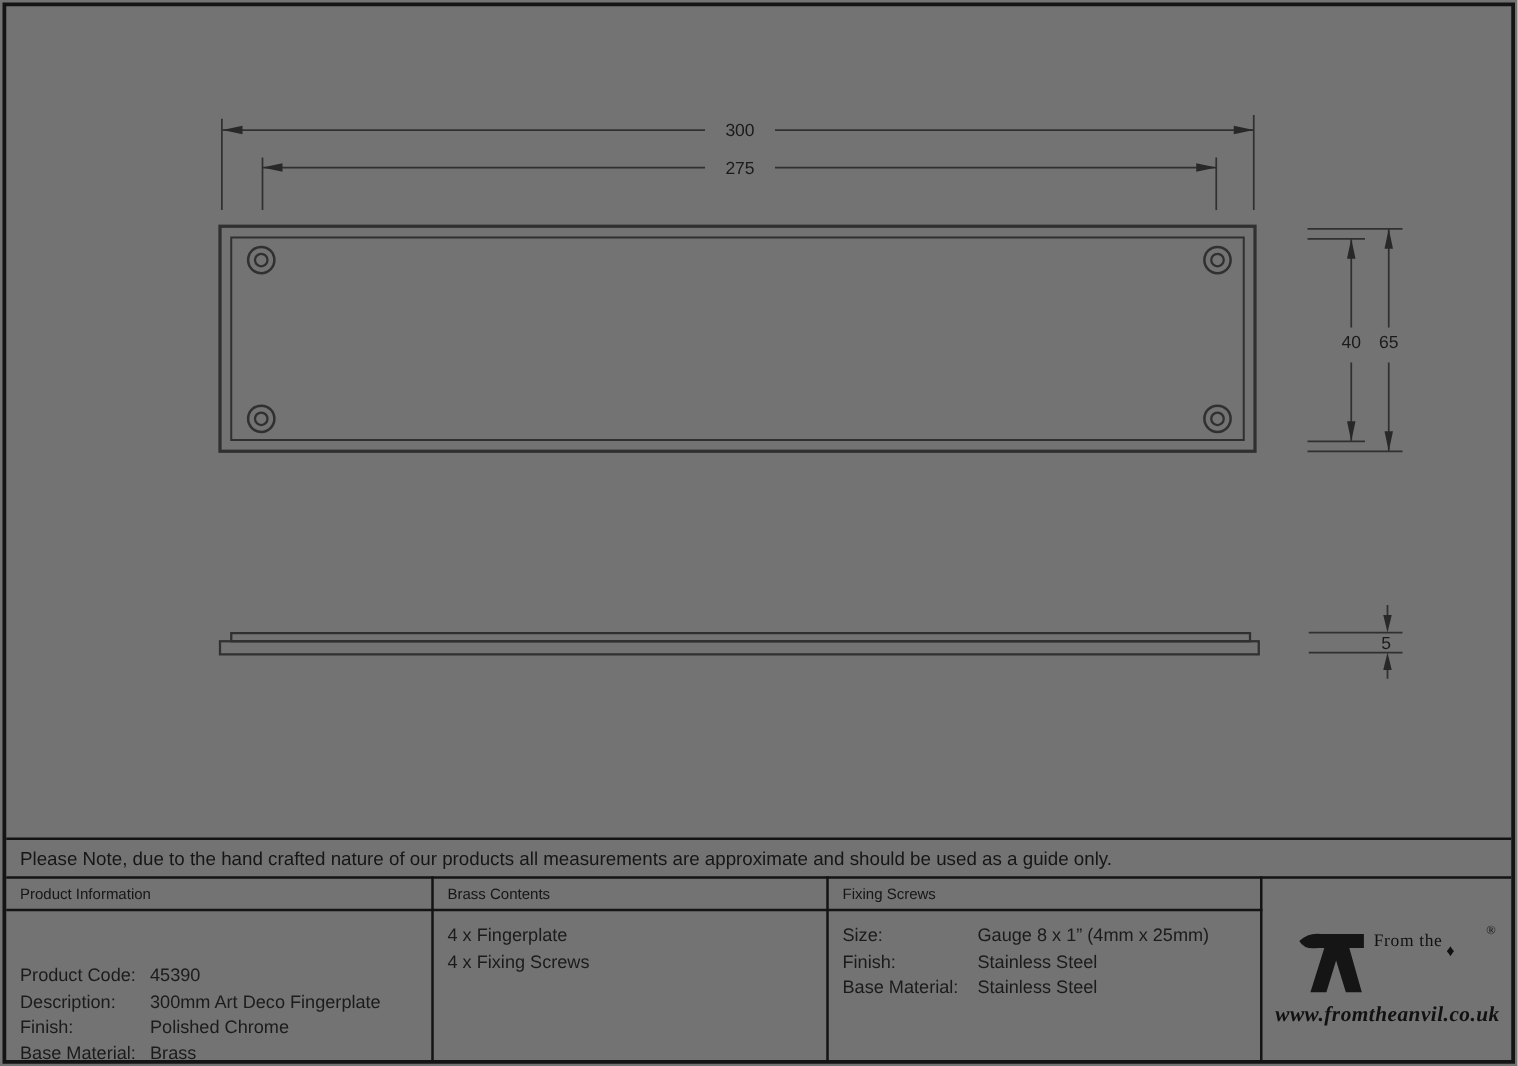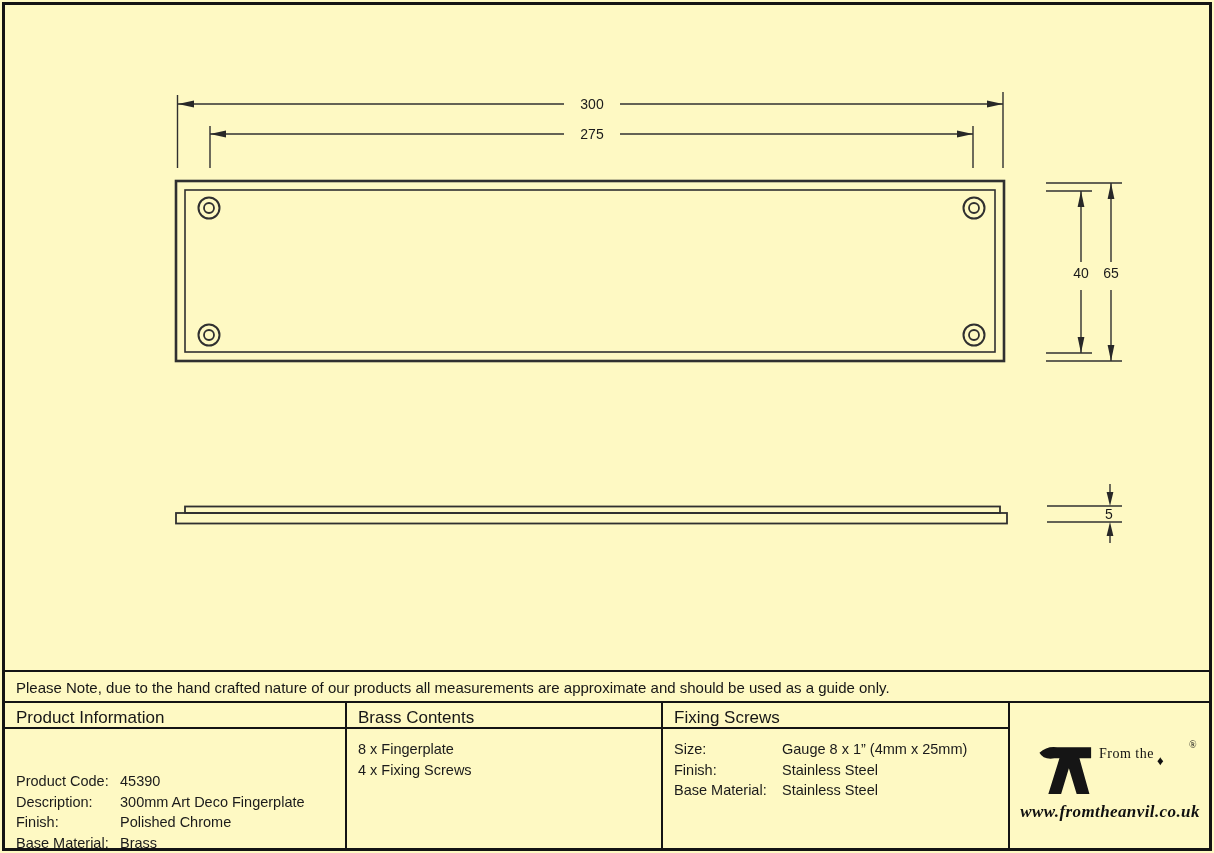--- a/index.html
+++ b/index.html
@@ -1,19 +1,19 @@
 <!DOCTYPE html>
 <html><head>
 <meta charset="utf-8">
 <style>
   html,body{margin:0;padding:0;background:#e9e7e4;}
   .page{
     position:relative;
     width:1214px;height:853px;
-    background:#fef9c3;
+    background:#737373;
     font-family:"Liberation Sans", sans-serif;
     color:#1b1b1b;
     overflow:hidden;
   }
   .frame{
     position:absolute;left:2px;top:2px;width:1204px;height:843px;
     border:3px solid #141414;
   }
   svg.drawing{position:absolute;left:0;top:0;}
   svg.drawing line, svg.drawing rect, svg.drawing circle{
@@ -27,21 +27,21 @@
 
   
   .hline,.vline{position:absolute;background:#141414;}
   .hline{height:2px;}
   .vline{width:2px;}
 
   .note-text{
     position:absolute;left:16px;top:679px;font-size:15px;color:#161616;
   }
   .th{
-    position:absolute;top:708px;font-size:17px;color:#161616;
+    position:absolute;top:708px;font-size:12px;color:#161616;
   }
   .cell{
     position:absolute;top:739px;font-size:14.5px;line-height:20.6px;color:#1b1b1b;
   }
   .trow{display:flex;}
   .tlabel{flex:0 0 104px;}
   .tlabel.wide{flex:0 0 108px;}
   .tvalue{white-space:nowrap;text-align:center;}
 
   
@@ -184,21 +184,21 @@
       <span class="tlabel">Finish:</span>
       <span class="tvalue">Polished Chrome</span>
     </div>
     <div class="trow">
       <span class="tlabel">Base Material:</span>
       <span class="tvalue">Brass</span>
     </div>
   </div>
 
   <div class="cell" style="left:358px;">
-    <div class="trow">8 x Fingerplate</div>
+    <div class="trow">4 x Fingerplate</div>
     <div class="trow">4 x Fixing Screws</div>
   </div>
 
   <div class="cell" style="left:674px;">
     <div class="trow">
       <span class="tlabel wide">Size:</span>
       <span class="tvalue">Gauge 8 x 1” (4mm x 25mm)</span>
     </div>
     <div class="trow">
       <span class="tlabel wide">Finish:</span>

